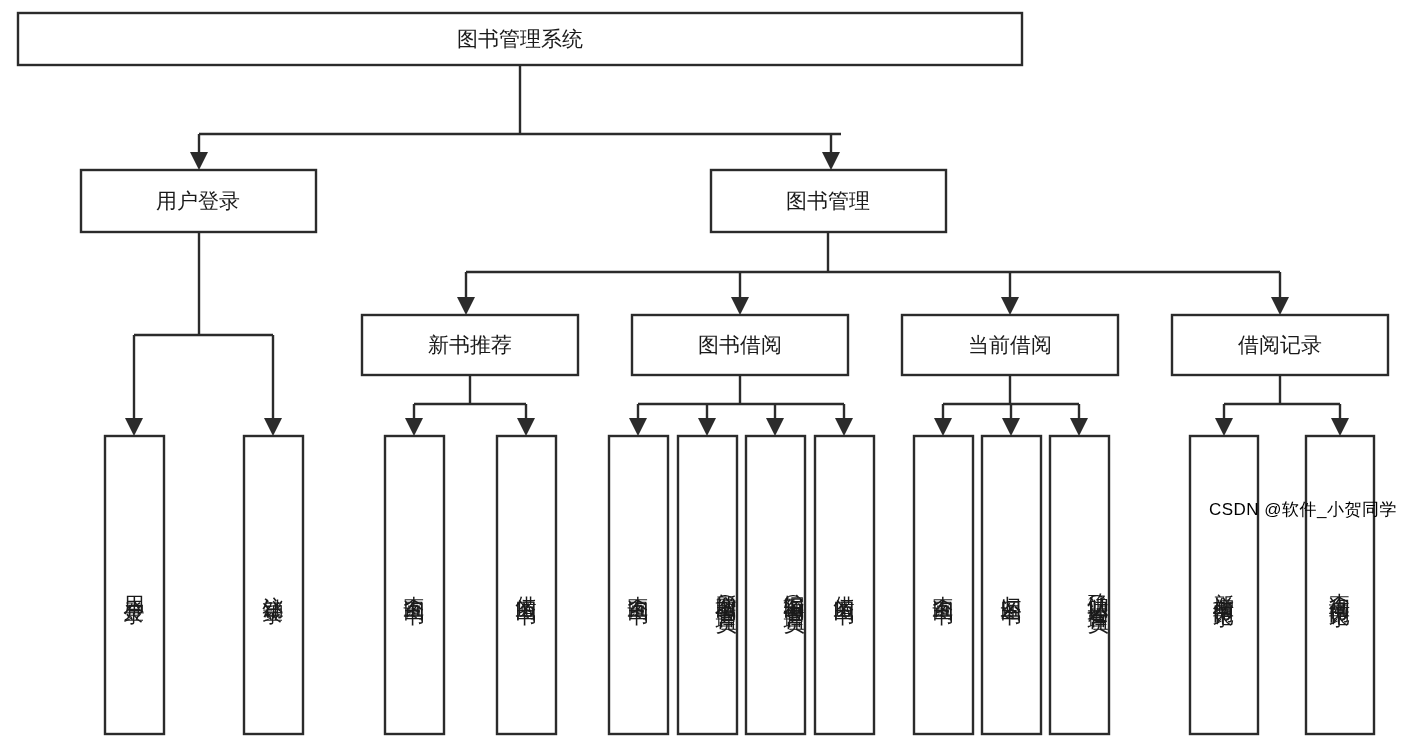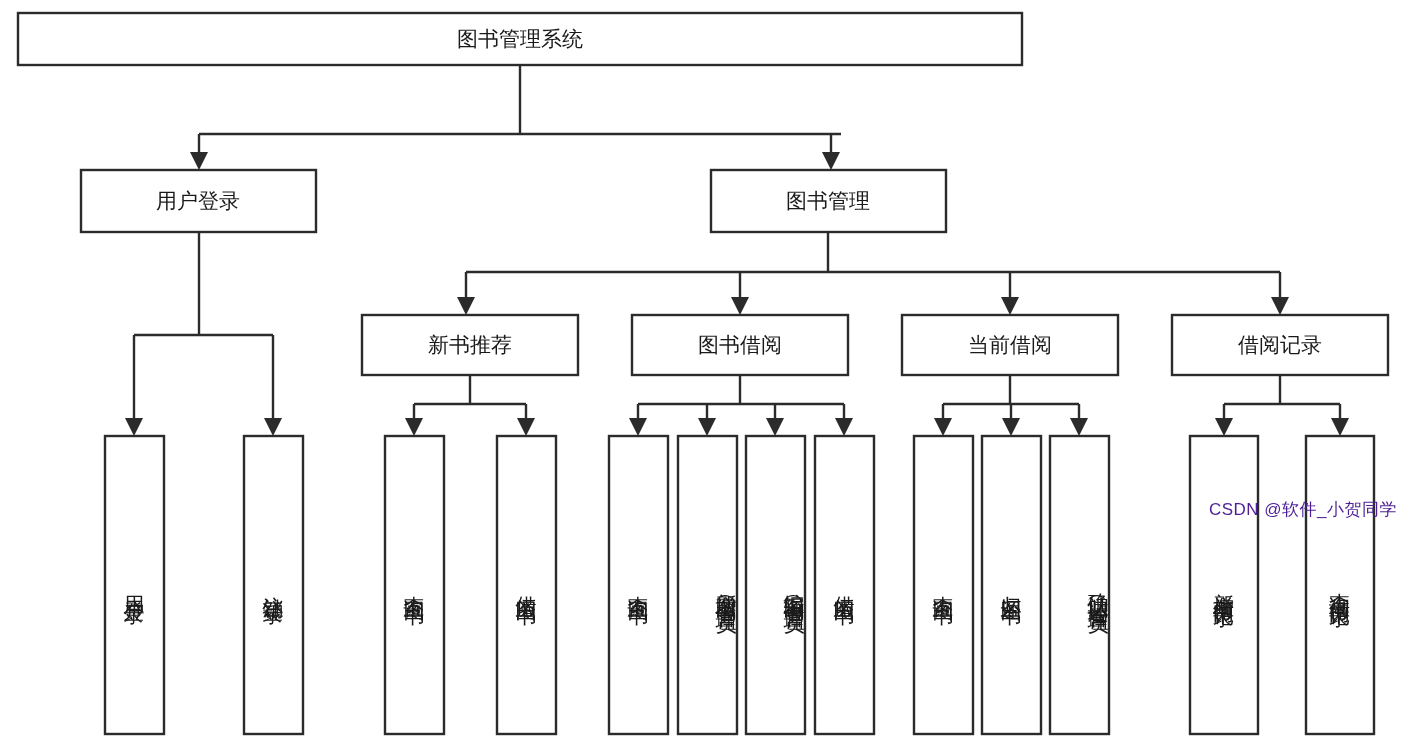--- a/index.html
+++ b/index.html
@@ -70,21 +70,21 @@
     line-height: 1;
     pointer-events: none;
     user-select: none;
   }
   .watermark {
     position: absolute;
     right: 8px;
     bottom: 5px;
     font-family: "Liberation Sans", sans-serif;
     font-size: 17px;
-    color: #4c1d95;
+    color: #000000;
     letter-spacing: 0.5px;
     white-space: nowrap;
   }
 </style>
 </head>
 <body>
 
 <div id="diagram-root">
 
   <svg class="diagram-canvas" viewBox="0 0 1405 747">

